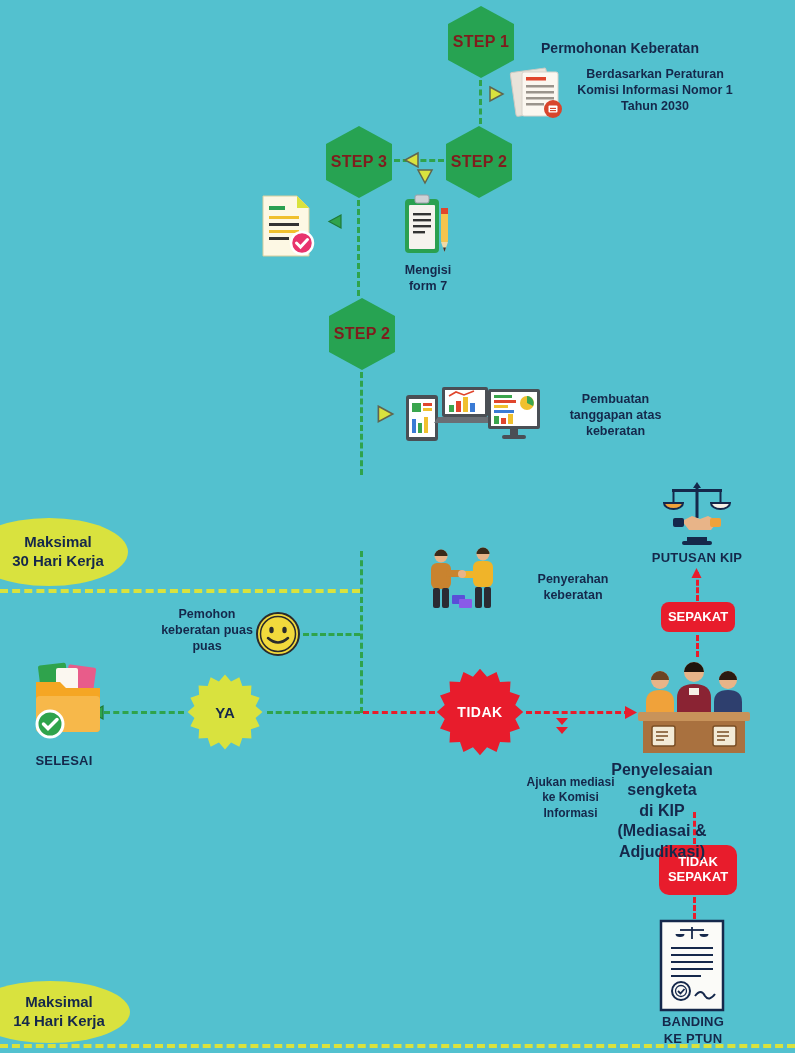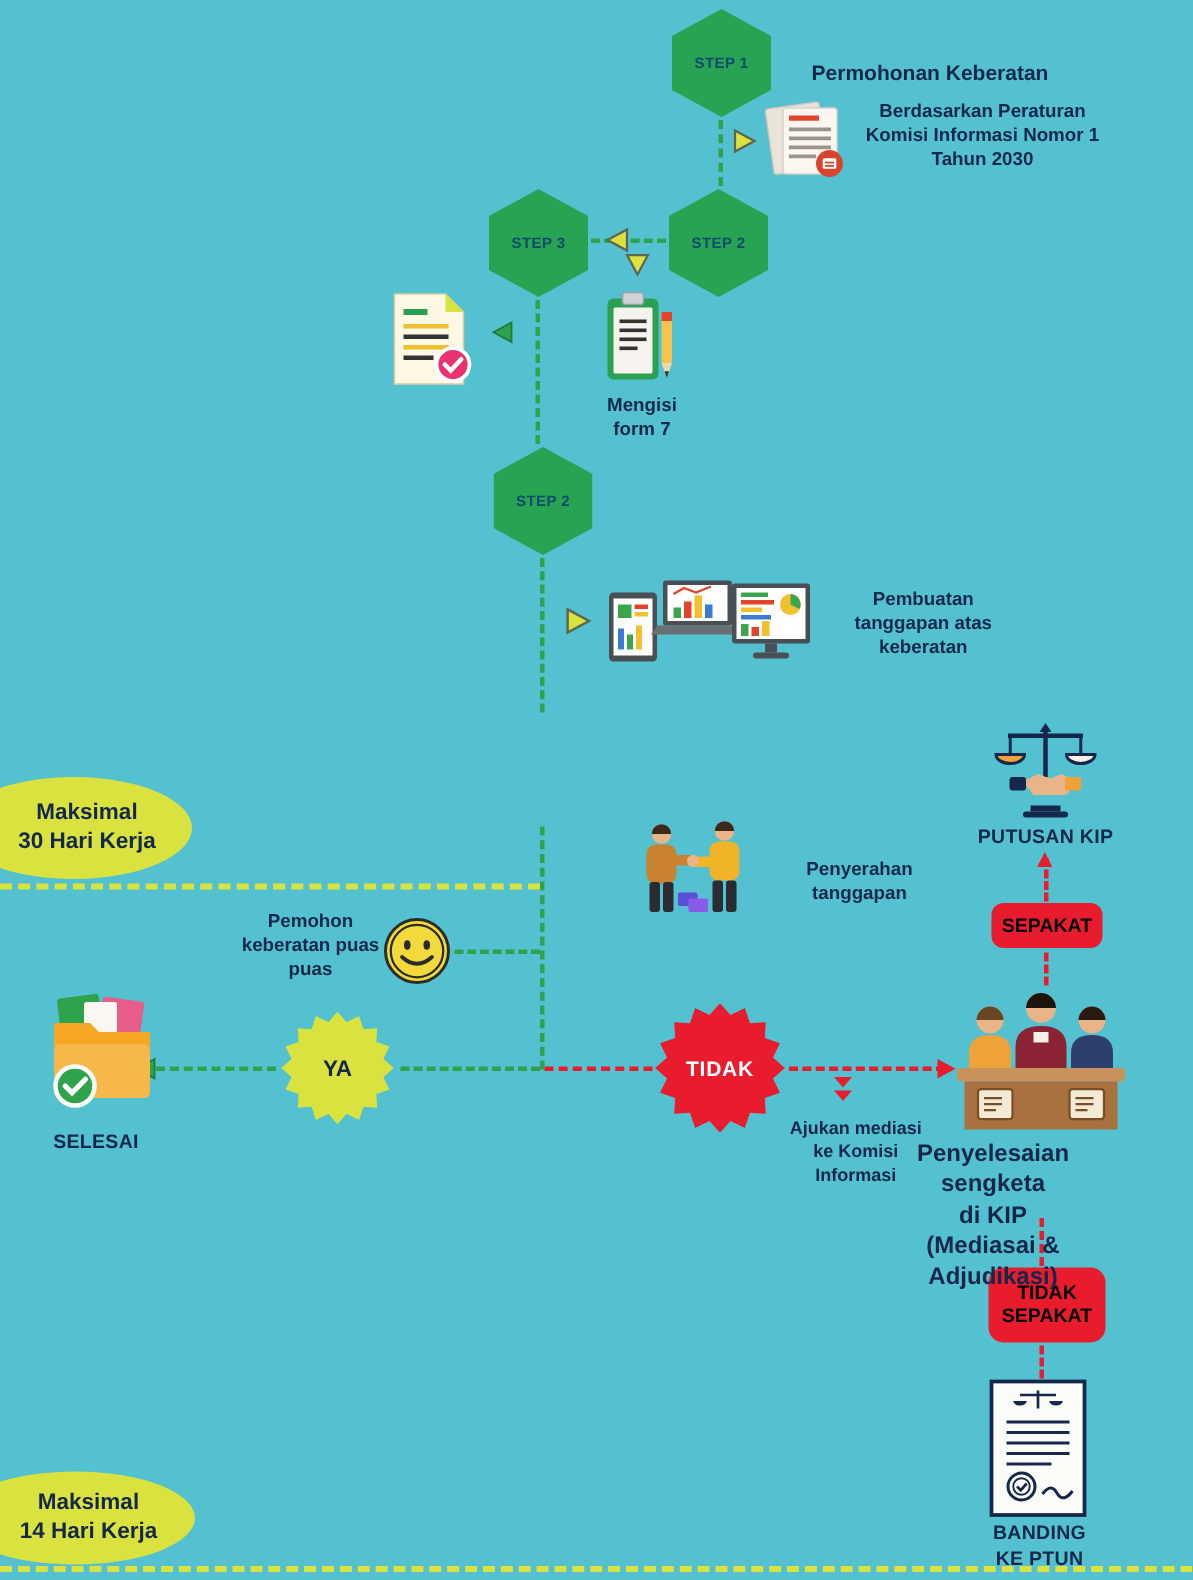--- a/index.html
+++ b/index.html
@@ -3,36 +3,36 @@
 <meta charset="utf-8">
 <style>
   html,body{margin:0;padding:0;background:#53C1CF;}
   .canvas{
     position:relative;width:795px;height:1053px;background:#53C1CF;
     font-family:"Liberation Sans",sans-serif;overflow:hidden;color:#15284B;
   }
   
   .hex{position:absolute;width:66px;height:72px;display:flex;align-items:center;justify-content:center;}
   .hex svg{position:absolute;inset:0;}
-  .hex span{position:relative;z-index:1;color:#0c4a6e;font-weight:bold;font-size:10px;letter-spacing:.3px;}
+  .hex span{position:relative;z-index:1;color:#7f1d1d;font-weight:bold;font-size:16px;letter-spacing:.3px;}
   
   .vline{position:absolute;width:0;border-left:3px dashed;}
   .hline{position:absolute;height:0;border-top:3px dashed;}
   .green{border-color:#2FA34C;}
   .red{border-color:#E81C2C;}
   .yellow{border-color:#D9E23E;border-top-width:4px;}
   
   .label{position:absolute;font-size:12.5px;font-weight:600;line-height:1.28;text-align:center;white-space:pre-line;color:#15284B;}
   .label.bold{font-weight:800;font-size:13px;letter-spacing:.2px;}
   .label.title{font-weight:800;font-size:14px;}
   
   .ellipse{position:absolute;background:#D9E23E;border-radius:50%;display:flex;align-items:center;justify-content:center;
     font-weight:800;font-size:15px;line-height:1.25;text-align:center;white-space:pre-line;color:#15284B;}
   
-  .badge{position:absolute;background:#E81C2C;color:#000000;font-weight:800;font-size:13px;line-height:1.15;
+  .badge{position:absolute;background:#E81C2C;color:#ffffff;font-weight:800;font-size:13px;line-height:1.15;
     display:flex;align-items:center;justify-content:center;text-align:center;white-space:pre-line;border-radius:8px;}
   
   .burst{position:absolute;display:flex;align-items:center;justify-content:center;}
   .burst svg{position:absolute;inset:0;}
   .burst .txt{position:relative;z-index:1;font-weight:700;}
   .burst.ya .txt{color:#15284B;font-size:15px;}
   .burst.tidak .txt{color:#fff;font-size:14px;letter-spacing:.5px;}
   .icon{position:absolute;}
   .arr{position:absolute;}
 </style>
@@ -338,28 +338,28 @@
   <div class="label title" style="left:520px;top:40px;width:200px">Permohonan Keberatan</div>
   <div class="label" style="left:535px;top:66px;width:240px">Berdasarkan Peraturan
 Komisi Informasi Nomor 1
 Tahun 2030</div>
   <div class="label" style="left:394px;top:262px;width:68px">Mengisi
 form 7</div>
   <div class="label" style="left:553px;top:391px;width:125px">Pembuatan
 tanggapan atas
 keberatan</div>
   <div class="label" style="left:523px;top:571px;width:100px">Penyerahan
-tanggapan</div>
+keberatan</div>
   <div class="label" style="left:158px;top:606px;width:98px">Pemohon
 keberatan puas
 puas</div>
   <div class="label bold" style="left:24px;top:753px;width:80px">SELESAI</div>
   <div class="label bold" style="left:643px;top:550px;width:108px">PUTUSAN KIP</div>
   <div class="label" style="left:591px;top:760px;width:142px;font-size:16px">Penyelesaian sengketa
 di KIP
 (Mediasai &amp; Adjudikasi)</div>
-  <div class="label" style="left:523px;top:745px;width:95px;font-size:12px">Ajukan mediasi
+  <div class="label" style="left:523px;top:775px;width:95px;font-size:12px">Ajukan mediasi
 ke Komisi
 Informasi</div>
   <div class="label bold" style="left:648px;top:1014px;width:90px">BANDING
 KE PTUN</div>
 
 </div>
 
 </body></html>

